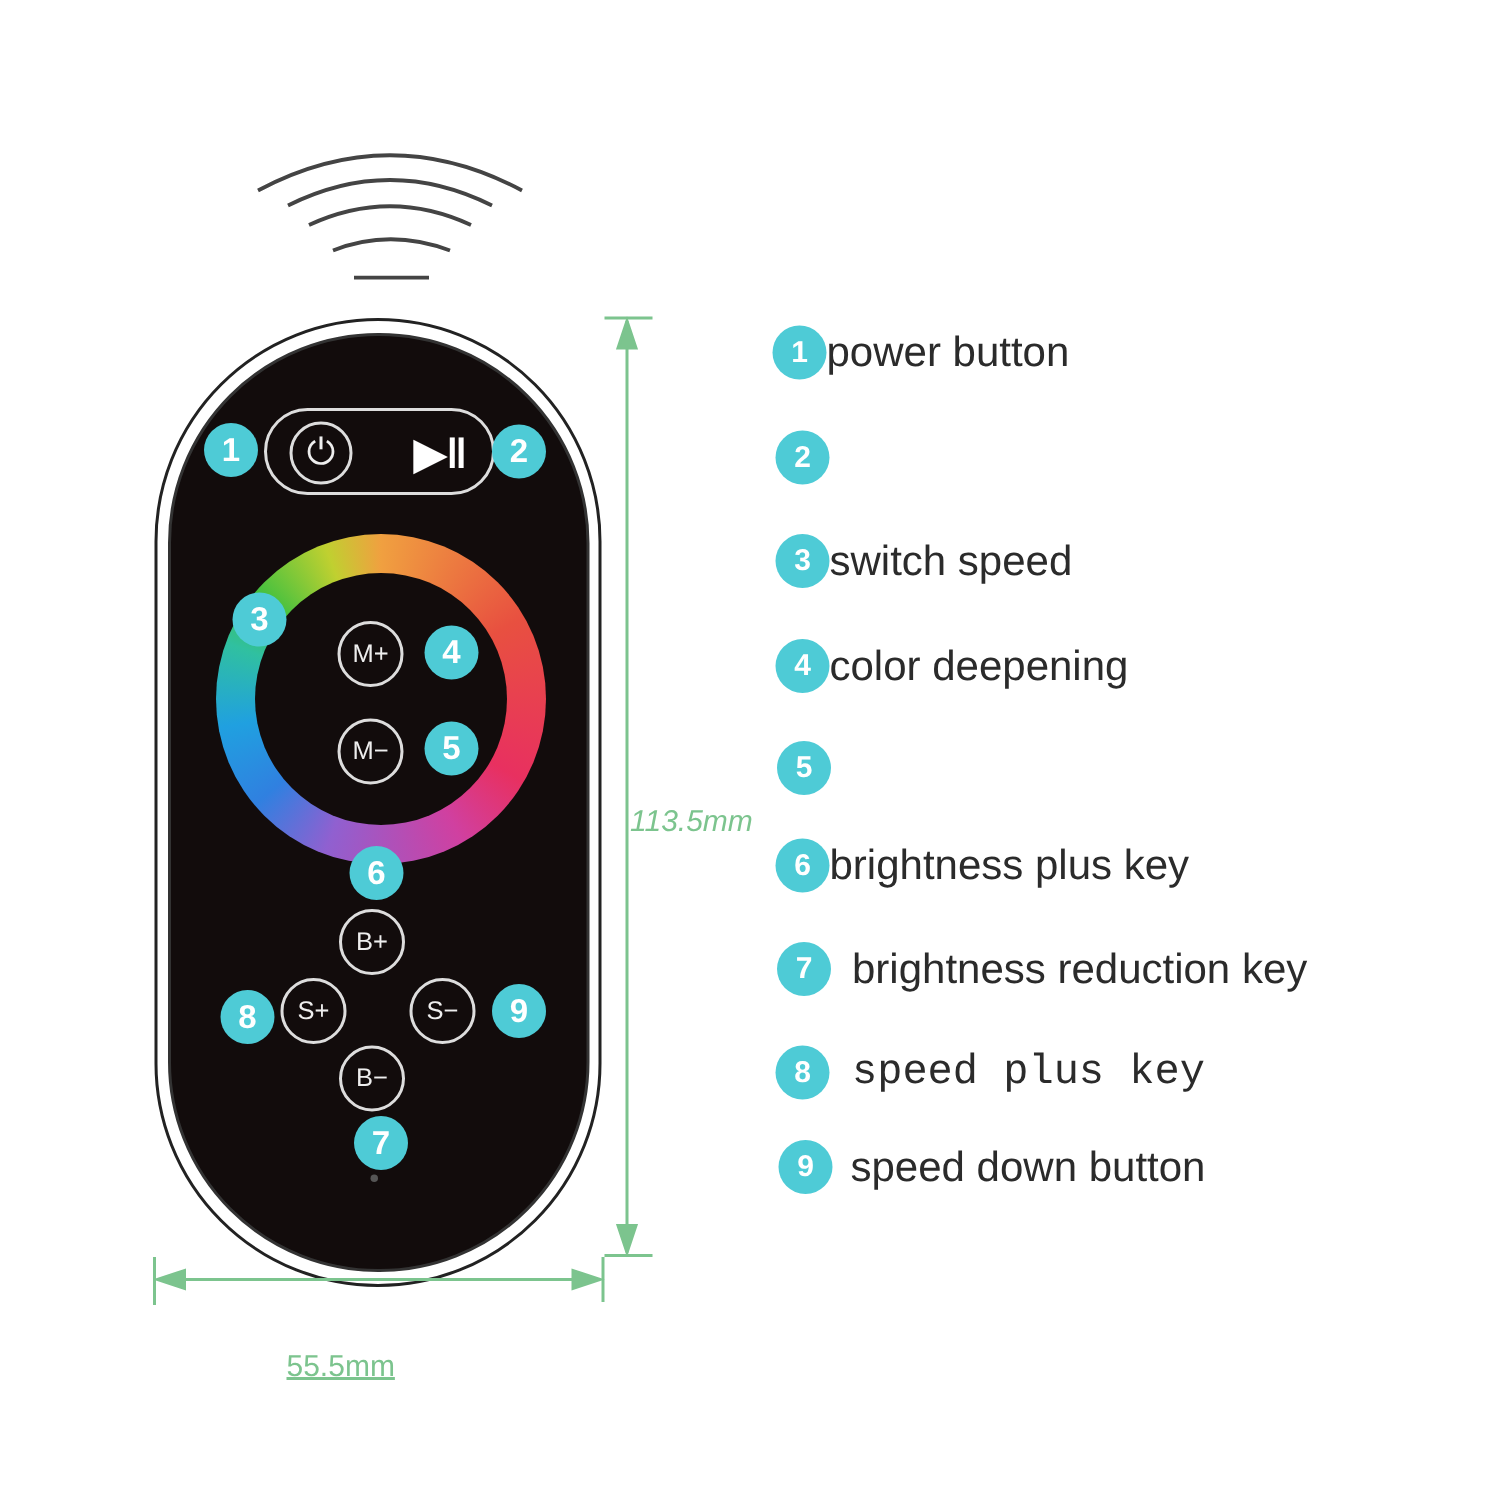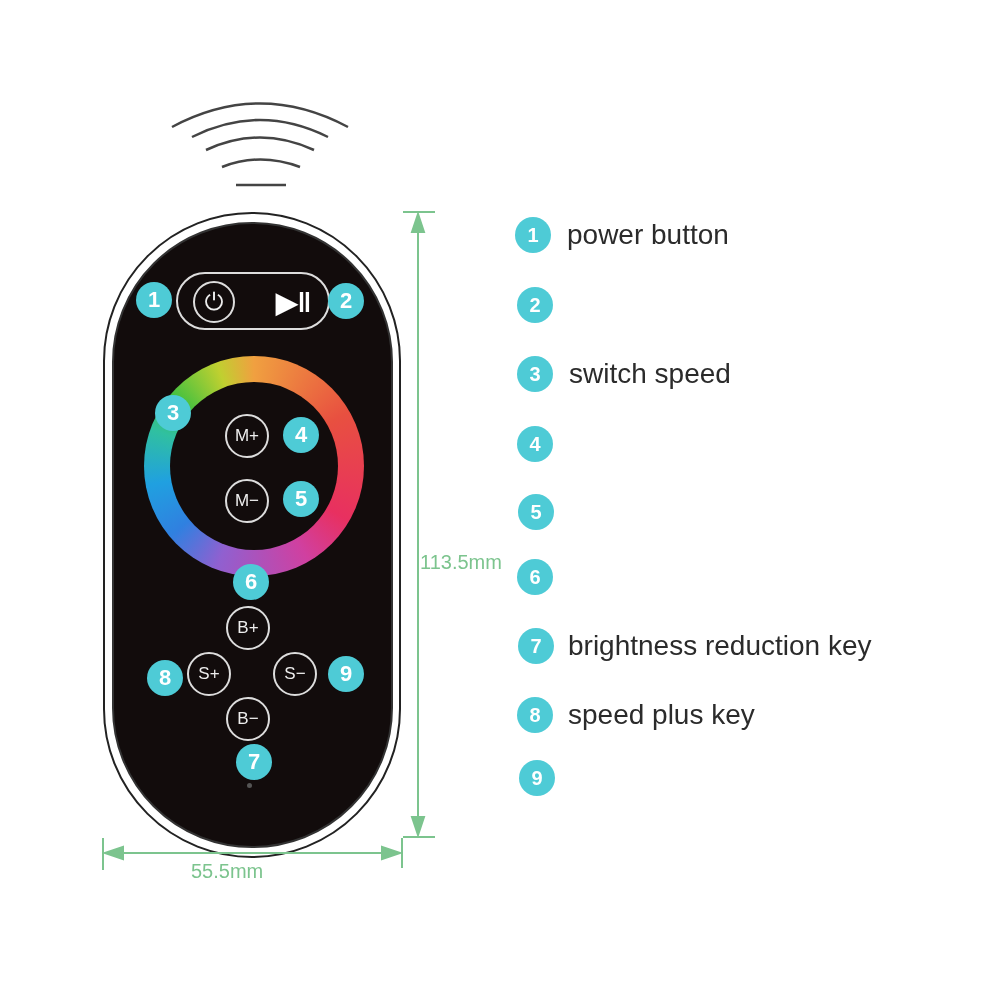--- a/index.html
+++ b/index.html
@@ -19,21 +19,21 @@
           background:conic-gradient(from 0deg, #f0a040, #e85040 60deg, #e83060 120deg, #d040a0 150deg,
             #9060d0 200deg, #3080e0 230deg, #20a0e0 260deg, #30c0a0 290deg, #40c040 310deg,
             #c0d030 340deg, #f0a040 360deg); }
   .ring-inner { position:absolute; left:170px; top:382px; width:168px; height:168px; border-radius:50%;
           background:#120c0c; }
   .key { position:absolute; width:44px; height:44px; border-radius:50%; border:2px solid #ddd;
          box-sizing:border-box; color:#eee; font-size:17px; line-height:40px; text-align:center; }
   .legend-row { position:absolute; left:515px; height:40px; display:flex; align-items:center; }
   .legend-row .lbadge { width:36px; height:36px; border-radius:50%; background:#4ecbd6; color:#fff;
          font-weight:bold; font-size:20px; line-height:36px; text-align:center; flex:none; }
-  .legend-row .ltext { margin-left:16px; font-size:28px; color:#2b2b2b; white-space:nowrap; }
+  .legend-row .ltext { font-size:28px; color:#2b2b2b; white-space:nowrap; }
   .dim-text { position:absolute; color:#7cc48e; font-size:20px; }
 </style>
 </head>
 <body>
 
 <svg class="abs" style="left:160px;top:85px" width="200" height="110" viewBox="0 0 200 110">
   <path d="M12 42 Q100 -5 188 42" stroke="#444" stroke-width="2.5" fill="none"></path>
   <path d="M32 52 Q100 18 168 52" stroke="#444" stroke-width="2.5" fill="none"></path>
   <path d="M46 65 Q100 40 154 65" stroke="#444" stroke-width="2.5" fill="none"></path>
   <path d="M62 82 Q100 67 140 82" stroke="#444" stroke-width="2.5" fill="none"></path>
@@ -75,48 +75,51 @@
     <line x1="418" y1="214" x2="418" y2="835"></line>
     <polygon points="418,214 412,232 424,232"></polygon>
     <polygon points="418,835 412,817 424,817"></polygon>
     <line x1="103" y1="838" x2="103" y2="870"></line>
     <line x1="402" y1="838" x2="402" y2="868"></line>
     <line x1="105" y1="853" x2="400" y2="853"></line>
     <polygon points="105,853 123,847 123,859"></polygon>
     <polygon points="400,853 382,847 382,859"></polygon>
   </g>
 </svg>
-<div class="dim-text" style="left:420px;top:551px;">113.5mm</div>
-<div class="dim-text" style="left:191px;top:860px;">55.5mm</div>
+<div class="dim-text" style="left:420px;top:537px;font-style:italic;">113.5mm</div>
+<div class="dim-text" style="left:191px;top:900px;text-decoration:underline;">55.5mm</div>
 
 <div>
   <div class="legend-row" style="top:215px;left:515px;">
     <div class="lbadge">1</div>
     <div class="ltext">power button</div>
   </div>
   <div class="legend-row" style="top:285px;left:517px;">
     <div class="lbadge">2</div>
   </div>
   <div class="legend-row" style="top:354px;left:517px;">
     <div class="lbadge">3</div>
     <div class="ltext">switch speed</div>
   </div>
   <div class="legend-row" style="top:424px;left:517px;">
     <div class="lbadge">4</div>
+    <div class="ltext">color deepening</div>
   </div>
   <div class="legend-row" style="top:492px;left:518px;">
     <div class="lbadge">5</div>
   </div>
   <div class="legend-row" style="top:557px;left:517px;">
     <div class="lbadge">6</div>
+    <div class="ltext">brightness plus key</div>
   </div>
   <div class="legend-row" style="top:626px;left:518px;">
     <div class="lbadge">7</div>
     <div class="ltext" style="margin-left:14px;">brightness reduction key</div>
   </div>
   <div class="legend-row" style="top:695px;left:517px;">
     <div class="lbadge">8</div>
-    <div class="ltext" style="margin-left:15px;">speed plus key</div>
+    <div class="ltext" style="margin-left:15px;font-family:Liberation Mono, monospace;">speed plus key</div>
   </div>
   <div class="legend-row" style="top:758px;left:519px;">
     <div class="lbadge">9</div>
+    <div class="ltext" style="margin-left:12px;">speed down button</div>
   </div>
 </div>
 
 </body></html>

